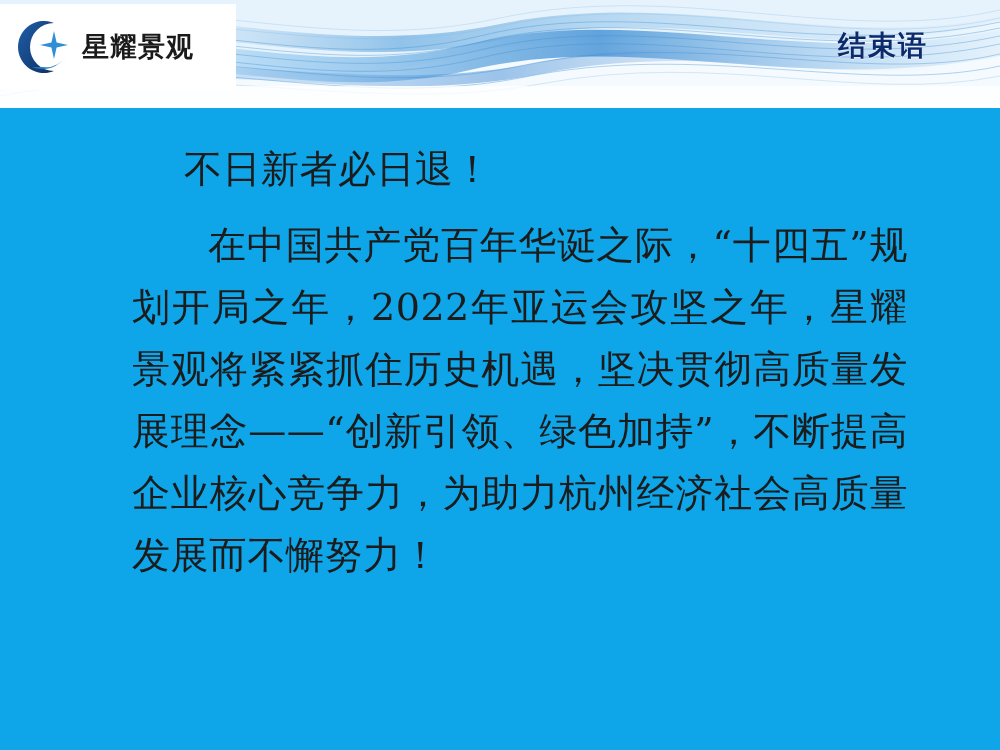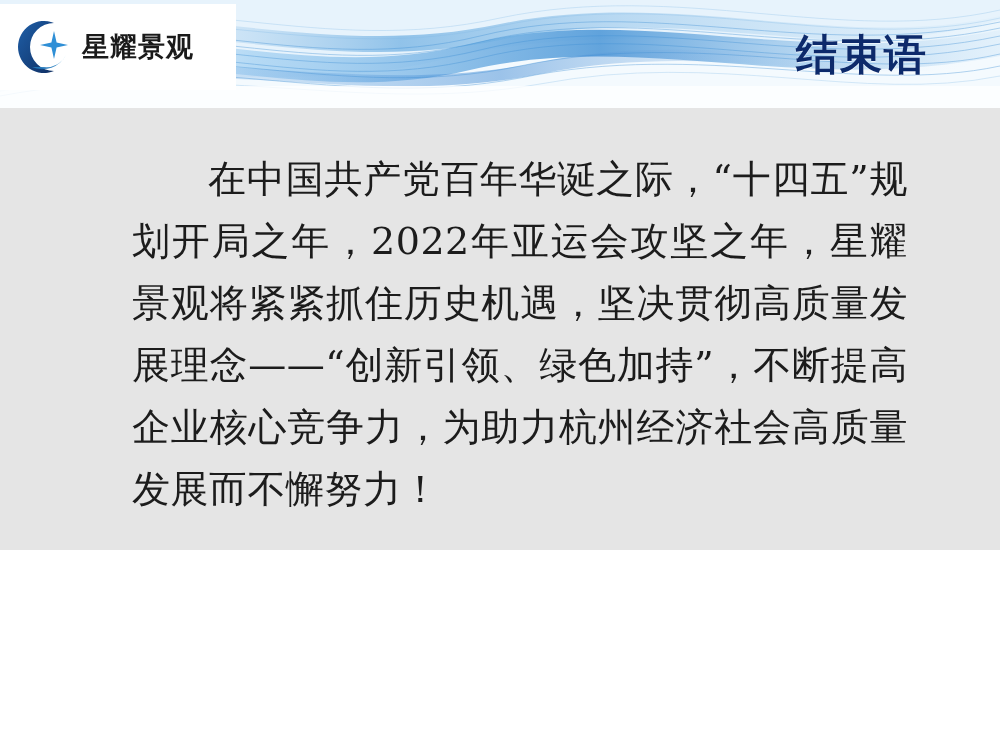--- a/index.html
+++ b/index.html
@@ -9,22 +9,22 @@
   body {
     width: 1000px;
     height: 750px;
     background: #ffffff;
     font-family: "Liberation Serif", serif;
     overflow: hidden;
   }
   .slide {
     position: relative;
     width: 1000px;
-    height: 550px;
-    background: #e5e5e5;
+    height: 750px;
+    background: #0ea5e9;
     overflow: hidden;
   }
 
   
   .header-banner {
     position: absolute;
     left: 0;
     top: 0;
     width: 1000px;
     height: 108px;
@@ -65,21 +65,21 @@
     letter-spacing: 1px;
     white-space: nowrap;
   }
 
   
   .slide-title {
     position: absolute;
     right: 72px;
     top: 27px;
     font-family: Liberation Mono, monospace;
-    font-size: 42px;
+    font-size: 28px;
     font-weight: bold;
     color: #0d2a6b;
     letter-spacing: 2px;
     text-shadow: 0 1px 0 rgba(255,255,255,0.6);
   }
 
   
   .body-area {
     position: absolute;
     left: 108px;
@@ -171,16 +171,17 @@
           <polygon points="40,14 42.6,25.4 54,28 42.6,30.6 40,42 37.4,30.6 26,28 37.4,25.4"></polygon>
         </g>
       </svg>
     </div>
     <div class="logo-text">星耀景观</div>
   </div>
 
   <div class="slide-title">结束语</div>
 
   <div class="body-area">
+    <p class="para first">不日新者必日退！</p>
     <p class="para second">在中国共产党百年华诞之际，“十四五”规划开局之年，2022年亚运会攻坚之年，星耀景观将紧紧抓住历史机遇，坚决贯彻高质量发展理念——“创新引领、绿色加持”，不断提高企业核心竞争力，为助力杭州经济社会高质量发展而不懈努力！</p>
   </div>
 
 </div>
 
 </body></html>

